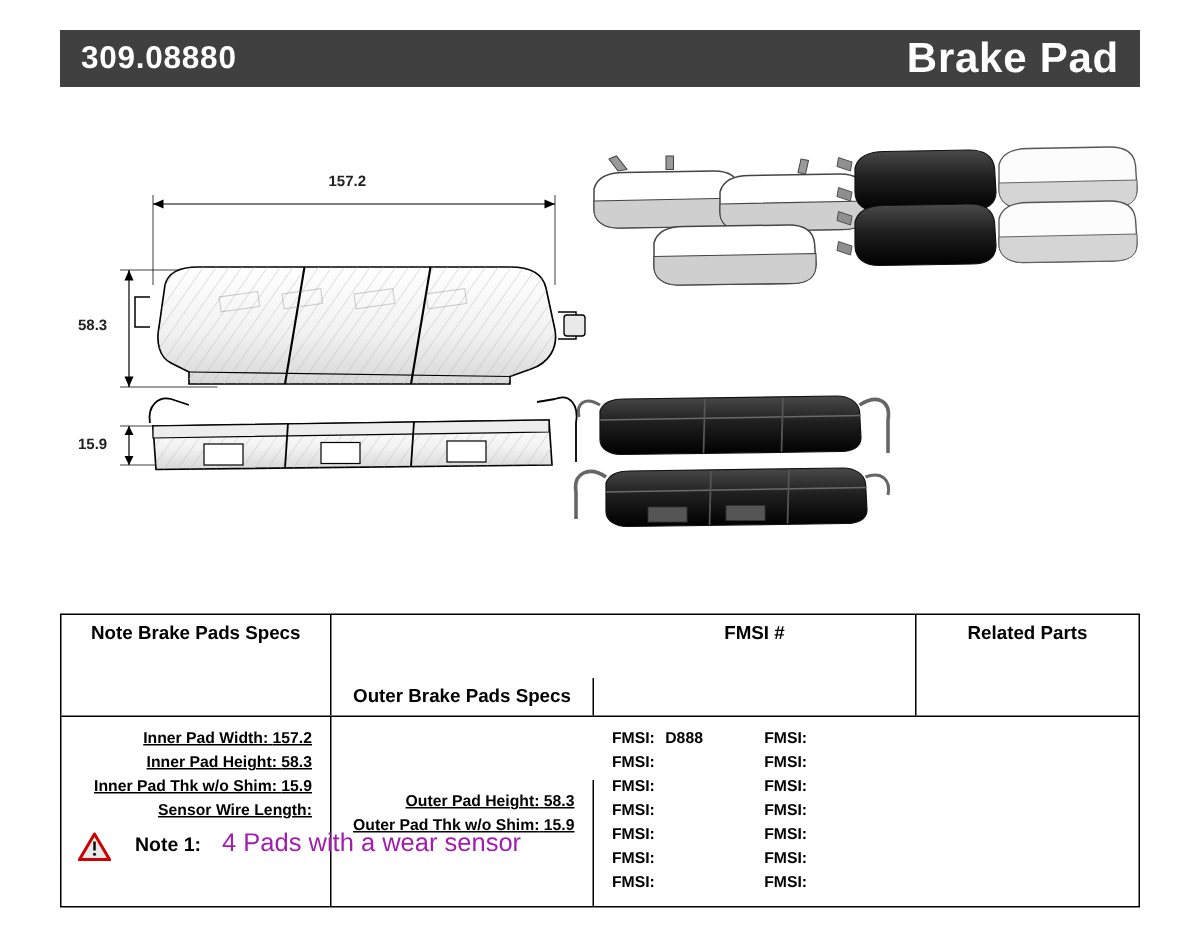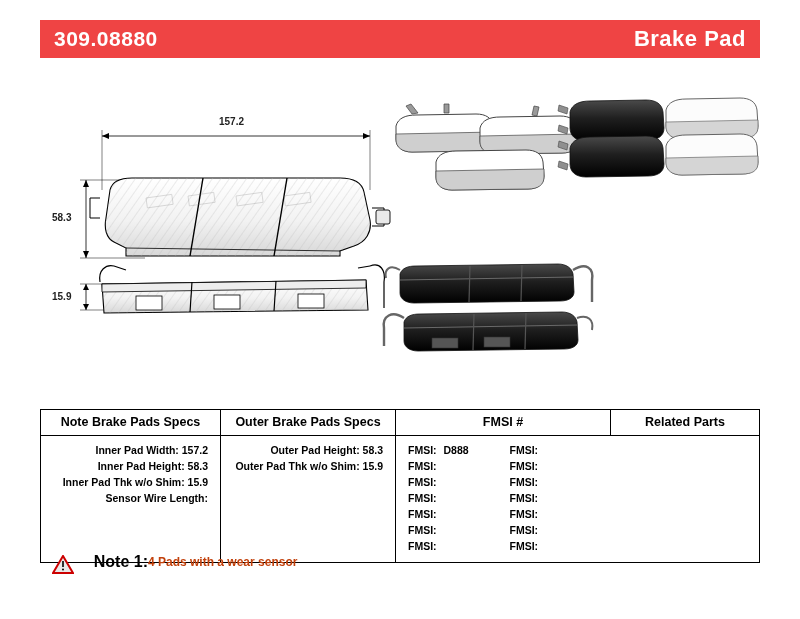--- a/index.html
+++ b/index.html
@@ -21,35 +21,35 @@
     width: 800px; height: 619px;
   }
 
   
   .header {
     position: absolute;
     left: 40px;
     top: 20px;
     width: 720px;
     height: 38px;
-    background: #ef4444;
+    background: #404040;
     color: #fff;
     display: flex;
     align-items: center;
     justify-content: space-between;
     padding: 0 14px;
     box-sizing: border-box;
   }
   .header .part-number {
     font-size: 21px;
     font-weight: bold;
     letter-spacing: 0.5px;
   }
   .header .part-type {
-    font-size: 22px;
+    font-size: 28px;
     font-weight: bold;
     letter-spacing: 0.5px;
   }
 
   
   .drawings {
     position: absolute;
     left: 40px;
     top: 70px;
     width: 720px;
@@ -92,31 +92,32 @@
     min-height: 115px;
   }
   .spec-body > div {
     box-sizing: border-box;
     border-right: 1px solid #000;
     padding: 6px 6px 8px 6px;
   }
   .spec-body > div:last-child { border-right: none; }
 
   .col-1 { width: 180px; }
-  .col-2 { width: 175px; }
+  .col-2 { width: 175px; margin-top: 42px; }
   .col-3 { width: 215px; }
   .col-4 { width: 148px; }
 
   .spec-line {
     font-size: 10.5px;
     font-weight: bold;
     text-align: right;
     padding-right: 6px;
     line-height: 16px;
     white-space: nowrap;
+    text-decoration: underline;
   }
   .spec-line .val { font-weight: bold; }
 
   .fmsi-grid {
     display: flex;
     gap: 0px;
   }
   .fmsi-col {
     width: 50%;
   }
@@ -143,30 +144,29 @@
     left: 52px;
     top: 551px;
     width: 500px;
   }
   .note-row {
     display: flex;
     align-items: center;
     height: 22px;
   }
   .note-label {
-    font-size: 16px;
+    font-size: 13px;
     font-weight: bold;
     width: 58px;
     margin-left: 38px;
-    text-align: right;
   }
   .note-text {
-    font-size: 12px;
-    font-weight: bold;
-    color: #c2410c;
+    font-size: 17px;
+    font-weight: normal;
+    color: #a21caf;
   }
   .warn-icon {
     position: absolute;
     left: 0px;
     top: 4px;
     width: 22px;
     height: 19px;
   }
 </style>
 </head>

